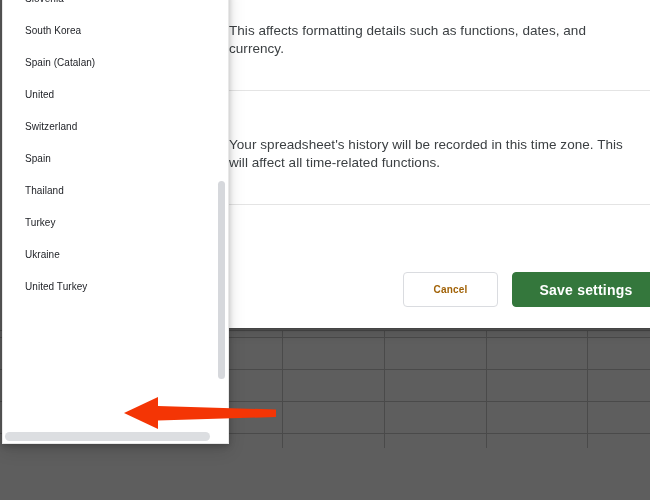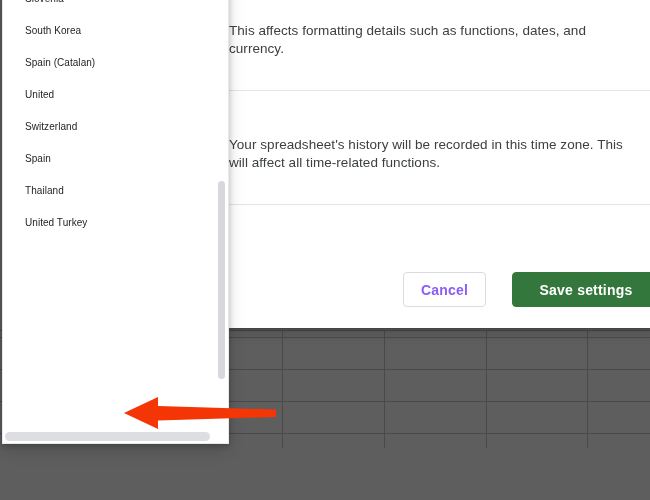--- a/index.html
+++ b/index.html
@@ -86,26 +86,26 @@
     box-sizing: border-box;
     font-family: "Liberation Sans", sans-serif;
     cursor: pointer;
     display: flex;
     align-items: center;
     justify-content: center;
     white-space: nowrap;
   }
   .btn-cancel {
     left: 174px; top: 16px;
-    width: 83px; height: 35px;
+    width: 95px; height: 35px;
     background: #ffffff;
     border: 1px solid #dadce0;
     border-radius: 4px;
-    color: #8b5cf6;
-    font-size: 14px;
+    color: #a16207;
+    font-size: 10px;
     font-weight: bold;
     letter-spacing: 0.2px;
   }
   .btn-save {
     left: 283px; top: 16px;
     width: 148px; height: 35px;
     background: #34773c;
     border: 1px solid #34773c;
     border-radius: 4px;
     color: #ffffff;
@@ -208,20 +208,22 @@
 
   <div class="dropdown">
     <div class="dd-list" id="dd-list">
         <div class="dd-item">Slovenia</div>
         <div class="dd-item">South Korea</div>
         <div class="dd-item">Spain (Catalan)</div>
         <div class="dd-item">United</div>
         <div class="dd-item">Switzerland</div>
         <div class="dd-item">Spain</div>
         <div class="dd-item">Thailand</div>
+        <div class="dd-item">Turkey</div>
+        <div class="dd-item">Ukraine</div>
         <div class="dd-item">United Turkey</div>
       </div>
     <div class="dd-vscroll-thumb"></div>
     <div class="dd-hscroll-thumb"></div>
   </div>
 
   <svg class="arrow" viewBox="0 0 152 34">
     <polygon points="0,17 34,1 34,10 152,13.5 152,21 34,24.5 34,33" fill="#f43505"></polygon>
   </svg>
 

